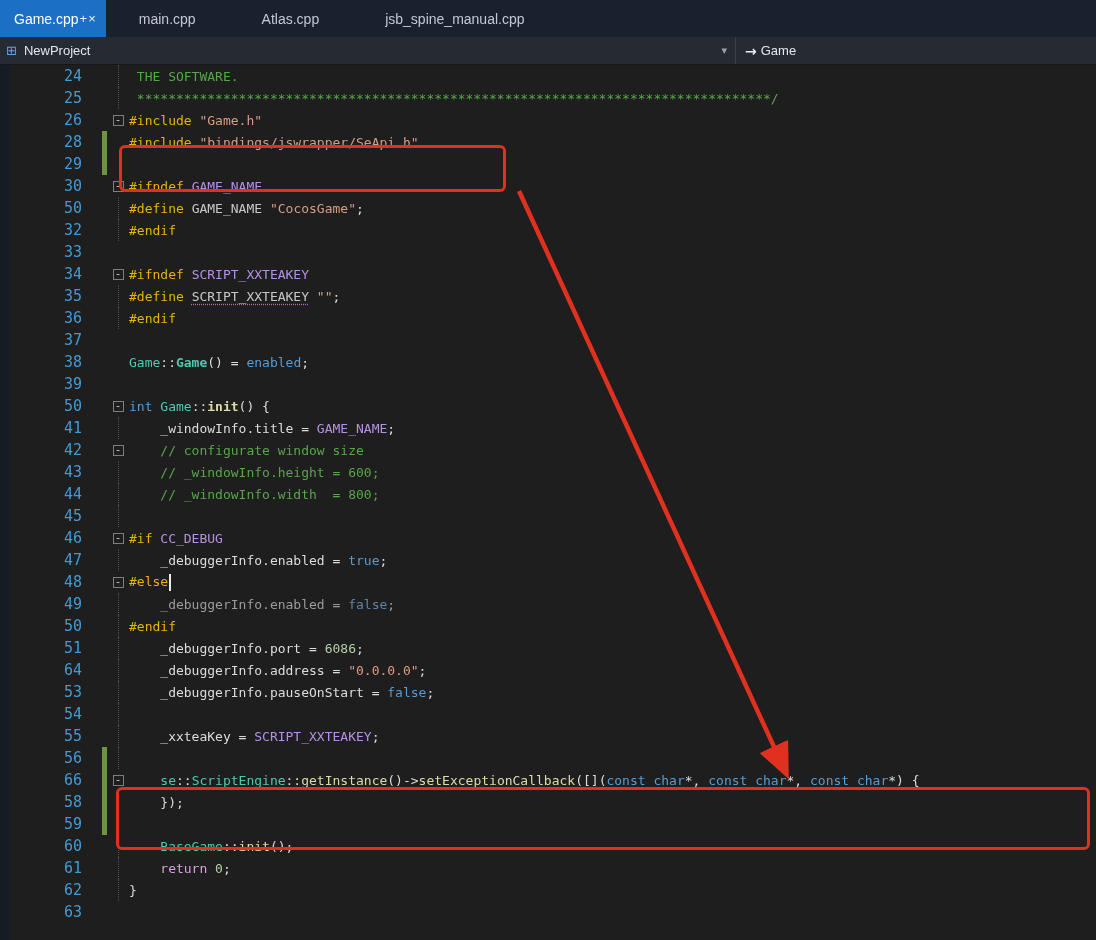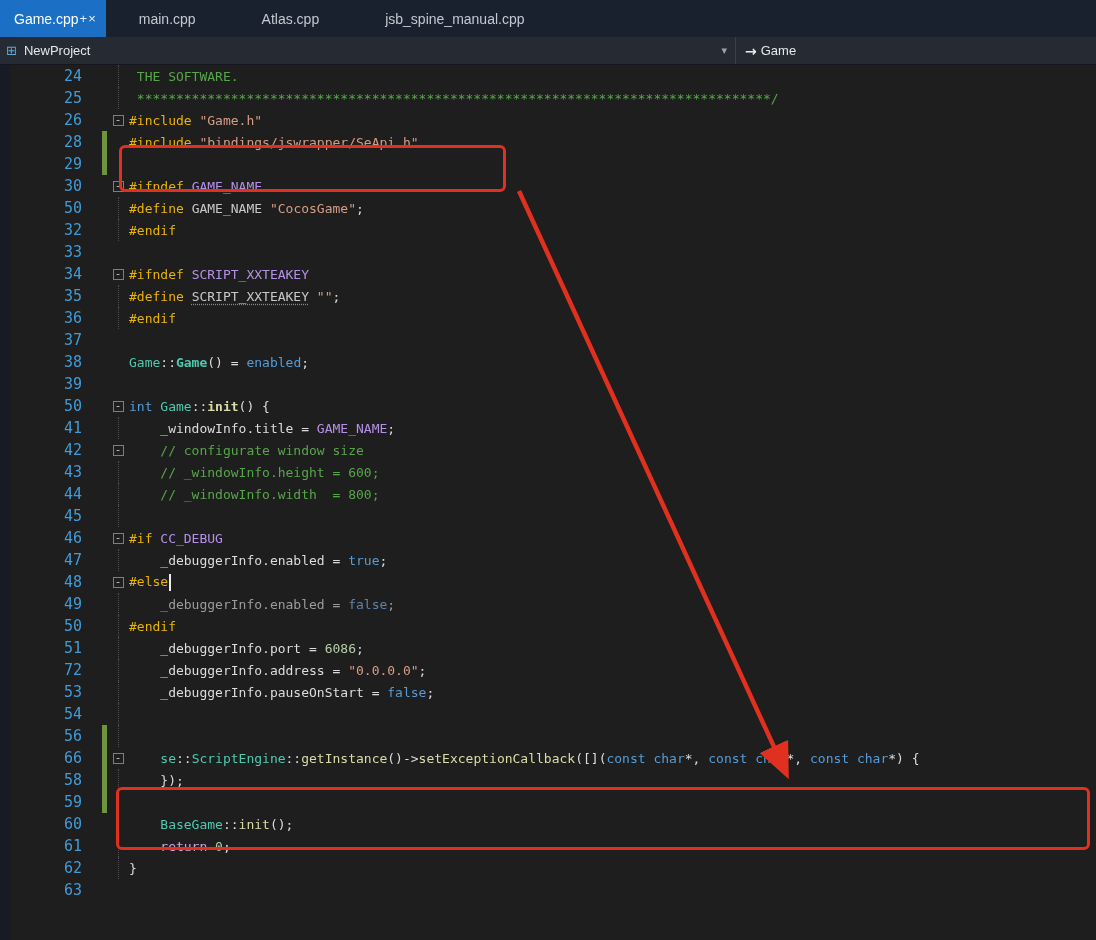--- a/index.html
+++ b/index.html
@@ -302,21 +302,21 @@
       </div>
       <div class="line">
         <span class="lnum">51</span>
         <span class="chg"></span>
         <span class="fold">
           <span class="fguide"></span>
         </span>
         <span class="code"><span class="tok-pln">    _debuggerInfo.port = </span><span class="tok-num">6086</span><span class="tok-pln">;</span></span>
       </div>
       <div class="line">
-        <span class="lnum">72</span>
+        <span class="lnum">64</span>
         <span class="chg"></span>
         <span class="fold">
           <span class="fguide"></span>
         </span>
         <span class="code"><span class="tok-pln">    _debuggerInfo.address = </span><span class="tok-str">"0.0.0.0"</span><span class="tok-pln">;</span></span>
       </div>
       <div class="line">
         <span class="lnum">53</span>
         <span class="chg"></span>
         <span class="fold">
@@ -324,20 +324,28 @@
         </span>
         <span class="code"><span class="tok-pln">    _debuggerInfo.pauseOnStart = </span><span class="tok-kw">false</span><span class="tok-pln">;</span></span>
       </div>
       <div class="line">
         <span class="lnum">54</span>
         <span class="chg"></span>
         <span class="fold">
           <span class="fguide"></span>
         </span>
         <span class="code"></span>
+      </div>
+      <div class="line">
+        <span class="lnum">55</span>
+        <span class="chg"></span>
+        <span class="fold">
+          <span class="fguide"></span>
+        </span>
+        <span class="code"><span class="tok-pln">    _xxteaKey = </span><span class="tok-mac">SCRIPT_XXTEAKEY</span><span class="tok-pln">;</span></span>
       </div>
       <div class="line">
         <span class="lnum">56</span>
         <span class="chg on"></span>
         <span class="fold">
           <span class="fguide"></span>
         </span>
         <span class="code"></span>
       </div>
       <div class="line">

